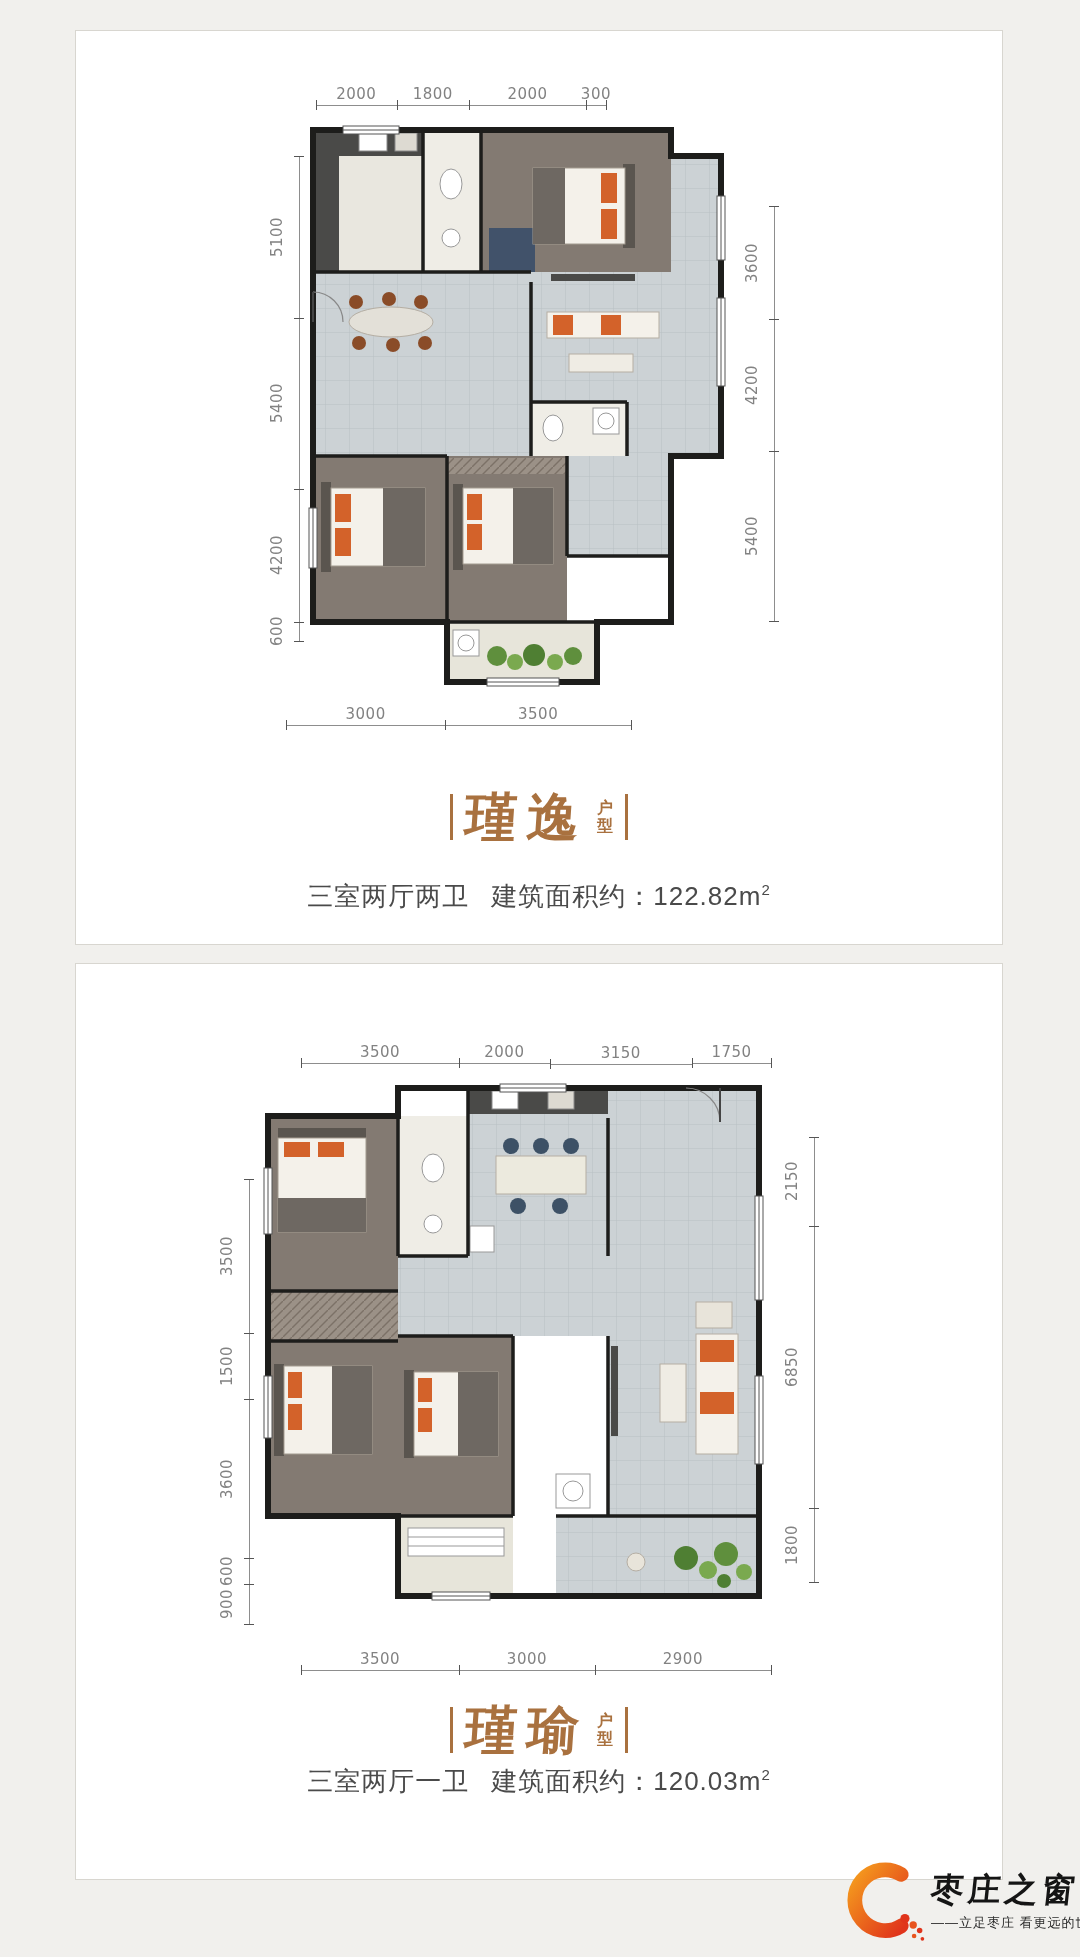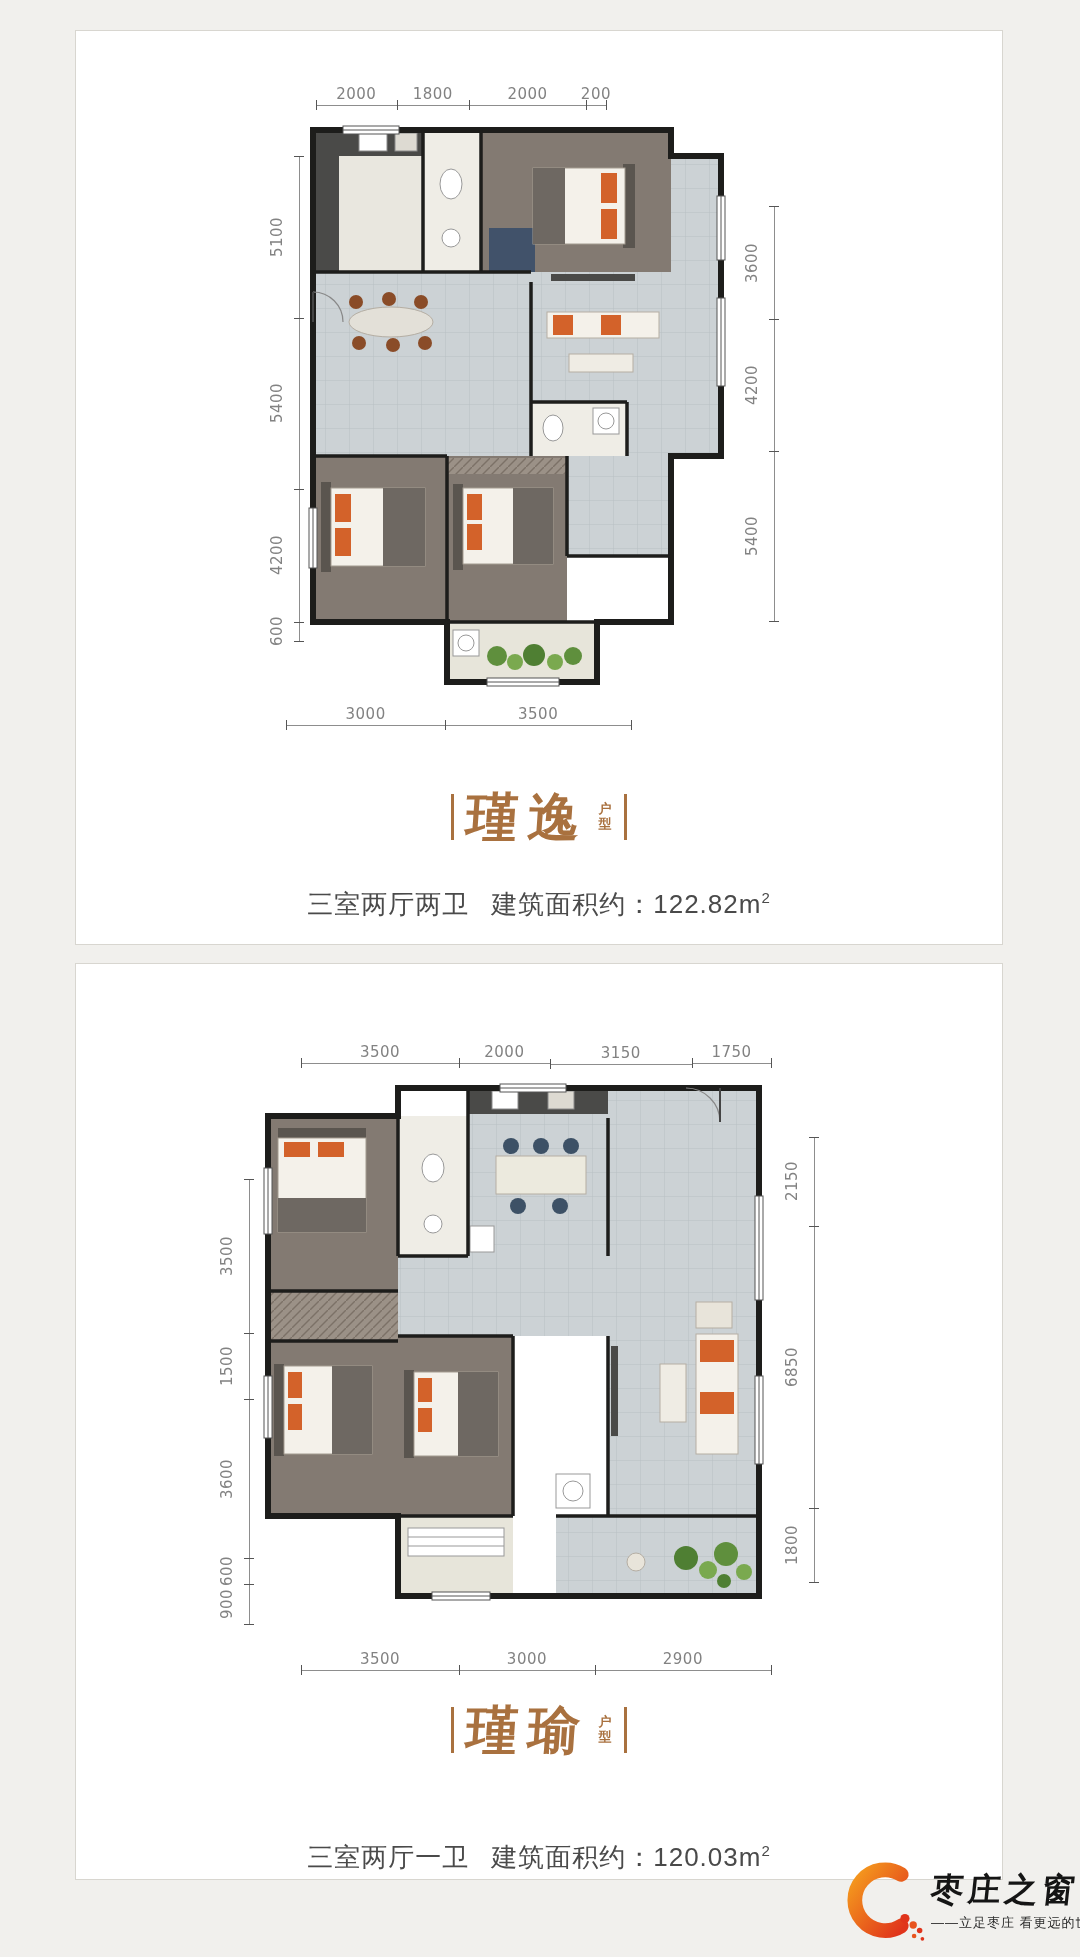--- a/index.html
+++ b/index.html
@@ -43,29 +43,29 @@
   }
   #card1 .card-title{top:760px;}
   #card2 .card-title{top:740px;}
   .tbar{width:3px;height:46px;background:#a9713f;margin:0 12px;}
   .tmain{
     font-family:"DejaVu Serif","Liberation Serif",serif;font-weight:bold;
     font-size:52px;color:#a9713f;letter-spacing:10px;line-height:1;
     transform:skewX(-4deg);
   }
   .tsuffix{
-    width:1.05em;font-size:13px;line-height:1.15;color:#a9713f;
+    width:1.05em;font-size:16px;line-height:1.15;color:#a9713f;
     word-break:break-all;text-align:center;margin-left:8px;font-weight:bold;
   }
   .card-desc{
     position:absolute;left:0;width:100%;text-align:center;
     font-size:26px;color:#4a4a4a;letter-spacing:1px;
   }
-  #card1 .card-desc{top:848px;margin-top:8px;}
-  #card2 .card-desc{top:876px;}
+  #card1 .card-desc{top:848px;}
+  #card2 .card-desc{top:800px;}
   .card-desc .gap{display:inline-block;width:22px;}
   .card-desc sup{font-size:15px;}
 
   
   #logo{position:absolute;left:835px;top:1852px;width:245px;height:100px;display:flex;align-items:center;}
   #logo .swoosh{flex:0 0 92px;height:92px;}
   #logo .logo-text{display:flex;flex-direction:column;margin-left:4px;}
   .brand-row{display:flex;align-items:flex-start;}
   .brand{
     font-family:"DejaVu Serif","Liberation Serif",serif;font-weight:bold;
@@ -84,21 +84,21 @@
         <div class="dim-seg" style="flex-grow: 2000;">
           <span class="dim-label">2000</span>
         </div>
         <div class="dim-seg" style="flex-grow: 1800;">
           <span class="dim-label">1800</span>
         </div>
         <div class="dim-seg" style="flex-grow: 2900;">
           <span class="dim-label">2000</span>
         </div>
         <div class="dim-seg" style="flex-grow: 500;">
-          <span class="dim-label">200</span>
+          <span class="dim-label">300</span>
         </div>
       </div>
     <div class="dim-chain v" style="left:70px;top:100px;height:485px;">
         <div class="dim-seg" style="flex-grow: 5100;">
           <span class="dim-label">5100</span>
         </div>
         <div class="dim-seg" style="flex-grow: 5400;">
           <span class="dim-label">5400</span>
         </div>
         <div class="dim-seg" style="flex-grow: 4200;">

